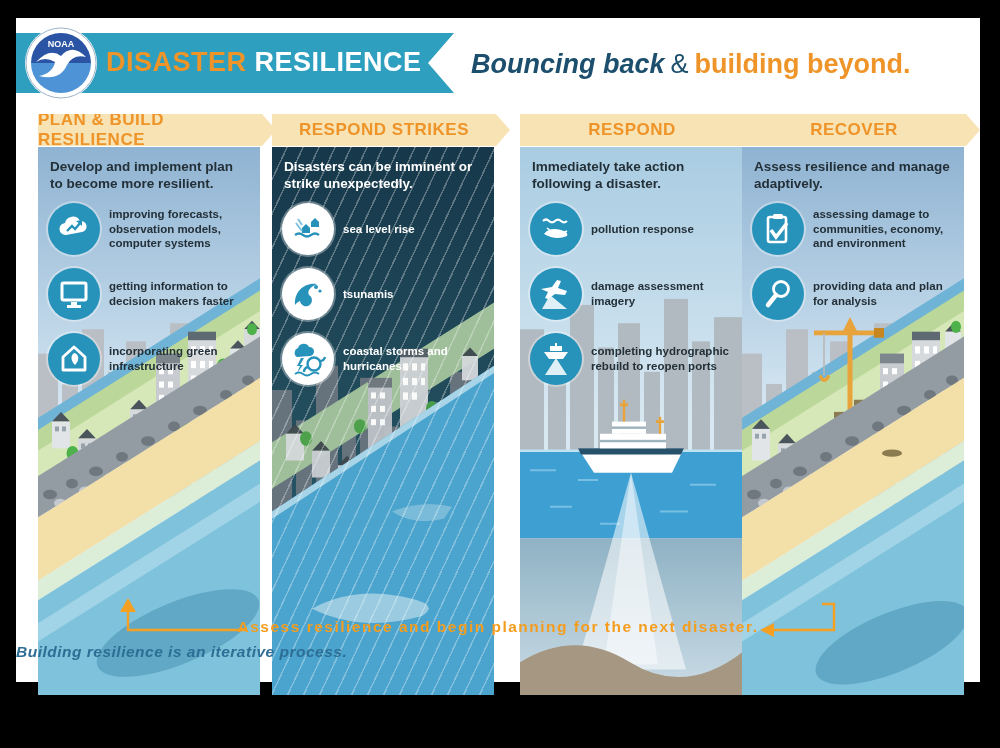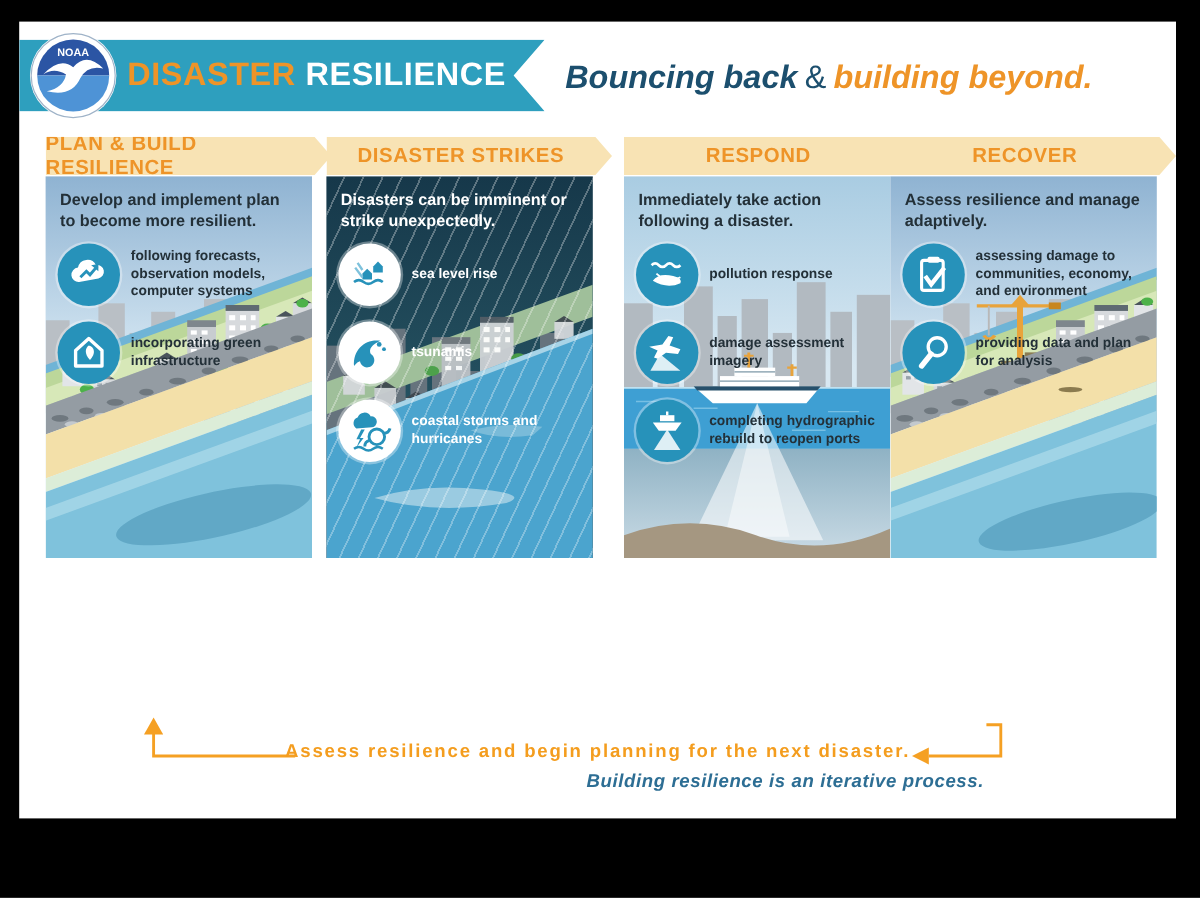--- a/index.html
+++ b/index.html
@@ -14,29 +14,29 @@
   
   .band{position:absolute;left:0;top:15px;width:438px;height:60px;background:var(--teal);
     clip-path:polygon(0 0,100% 0,calc(100% - 26px) 50%,100% 100%,0 100%);}
   .band-title{position:absolute;left:90px;top:29px;font-size:27px;font-weight:bold;letter-spacing:.5px;white-space:nowrap;}
   .band-title .t1{color:var(--orange);}
   .band-title .t2{color:#fff;margin-left:8px;}
   .noaa{position:absolute;left:8px;top:8px;width:74px;height:74px;z-index:5;}
   .tagline{position:absolute;left:455px;top:31px;font-size:27px;font-weight:bold;white-space:nowrap;}
   .tagline .p1{color:var(--navy);font-style:italic;}
   .tagline .amp{color:var(--navy);font-weight:normal;margin:0 6px;}
-  .tagline .p2{color:var(--orange);font-style:italic;text-align:center;}
+  .tagline .p2{color:var(--orange);text-align:center;}
 
   
   .panel{position:absolute;top:96px;}
   .panel-header{height:32px;background:var(--cream);
     clip-path:polygon(0 0,calc(100% - 14px) 0,100% 50%,calc(100% - 14px) 100%,0 100%);
     display:flex;align-items:center;justify-content:center;
     color:var(--orange);font-weight:bold;font-size:17px;letter-spacing:.5px;padding-right:14px;}
-  .panel-body{position:absolute;left:0;top:33px;width:222px;height:318px;overflow:hidden;}
+  .panel-body{position:absolute;left:0;top:33px;width:222px;height:548px;overflow:hidden;}
   .sceneA{background:linear-gradient(180deg,#8FB3D2 0%,#C9DEED 40%,#E9F2F8 58%);}
   .sceneB{background:linear-gradient(180deg,#16384A 0%,#24505F 55%,#2E6077 100%);}
   .sceneC{background:linear-gradient(180deg,#A9CCE2 0%,#D8E8F2 50%);}
   .panel-body > svg.scene{position:absolute;left:0;top:0;width:100%;height:100%;z-index:0;}
   .rain::after{content:"";position:absolute;inset:0;z-index:2;pointer-events:none;
     background:repeating-linear-gradient(115deg,transparent 0 13px,rgba(255,255,255,.30) 13px 14.5px);}
   .intro{position:relative;z-index:3;padding:12px 12px 0 12px;font-size:13.5px;font-weight:bold;
     line-height:1.25;color:var(--dark);}
   .intro.light{color:#fff;}
   .items{position:relative;z-index:3;margin-top:10px;}
@@ -45,21 +45,21 @@
     display:flex;align-items:center;justify-content:center;box-shadow:0 0 0 2px rgba(255,255,255,.35);}
   .icon-circle.inv{background:#fff;}
   .icon-circle svg{width:38px;height:38px;}
   .item-label{margin-left:9px;font-size:11.5px;font-weight:bold;line-height:1.25;color:var(--dark);}
   .item-label.light{color:#fff;}
 
   
   .loop-svg{position:absolute;left:0;top:576px;width:964px;height:88px;z-index:1;}
   .loop-text{position:absolute;left:0;top:600px;width:964px;text-align:center;z-index:2;
     color:var(--footorange);font-weight:bold;font-size:15.5px;letter-spacing:1.5px;}
-  .iter-text{position:absolute;left:0;top:625px;width:804px;text-align:right;z-index:2;
+  .iter-text{position:absolute;left:0;top:625px;width:804px;text-align:left;z-index:2;
     color:var(--footblue);font-weight:bold;font-style:italic;font-size:15.5px;letter-spacing:.5px;}
 </style>
 </head>
 <body>
 
 <div id="canvas">
 
   <div class="band"></div>
   <svg class="noaa" viewBox="0 0 74 74">
     <circle cx="37" cy="37" r="36" fill="#fff"></circle>
@@ -204,37 +204,47 @@
       <div class="intro">Develop and implement plan to become more resilient.</div>
       <div class="items">
         <div class="item">
           <span class="icon-circle">
             <svg viewBox="0 0 38 38">
                 <path d="M11,25 a6,6 0 0 1 -1,-12 a8,8 0 0 1 15,-2 a5.5,5.5 0 0 1 2,11 z" fill="#fff"></path>
                 <path d="M12,21 L17,16 L20,19 L26,12" stroke="#2792BA" stroke-width="2.4" fill="none"></path>
                 <polygon points="27,16 27,10 21,11" fill="#2792BA"></polygon>
               </svg>
           </span>
-          <span class="item-label">following forecasts, observation models, computer systems</span>
+          <span class="item-label">improving forecasts, observation models, computer systems</span>
+        </div>
+        <div class="item">
+          <span class="icon-circle">
+            <svg viewBox="0 0 38 38">
+                <rect x="7" y="8" width="24" height="17" rx="1.5" fill="none" stroke="#fff" stroke-width="3"></rect>
+                <rect x="16" y="27" width="6" height="3" fill="#fff"></rect>
+                <rect x="12" y="30" width="14" height="3" fill="#fff"></rect>
+              </svg>
+          </span>
+          <span class="item-label">getting information to decision makers faster</span>
         </div>
         <div class="item">
           <span class="icon-circle">
             <svg viewBox="0 0 38 38">
                 <path d="M8,17 L19,7 L30,17 V30 H8 Z" fill="none" stroke="#fff" stroke-width="2.8" stroke-linejoin="round"></path>
                 <path d="M19,13 c5,1 6,7 1,12 c-5,-5 -4,-10 -1,-12 z" fill="#fff"></path>
               </svg>
           </span>
           <span class="item-label">incorporating green infrastructure</span>
         </div>
       </div>
     </div>
   </div>
 
   <div class="panel" style="left:256px;width:238px;">
-    <div class="panel-header" style="width:238px;">DISASTER STRIKES</div>
+    <div class="panel-header" style="width:238px;">RESPOND STRIKES</div>
     <div class="panel-body sceneB rain">
       <svg class="scene" viewBox="0 0 222 451" preserveAspectRatio="none">
         <g fill="#66737D">
           <rect x="0" y="200" width="20" height="110"></rect>
             <rect x="24" y="225" width="16" height="90"></rect>
           <rect x="44" y="180" width="22" height="140"></rect>
             <rect x="70" y="215" width="14" height="100"></rect>
           <rect x="88" y="190" width="20" height="130"></rect>
             <rect x="112" y="230" width="16" height="90"></rect>
           <rect x="132" y="175" width="22" height="150"></rect>

